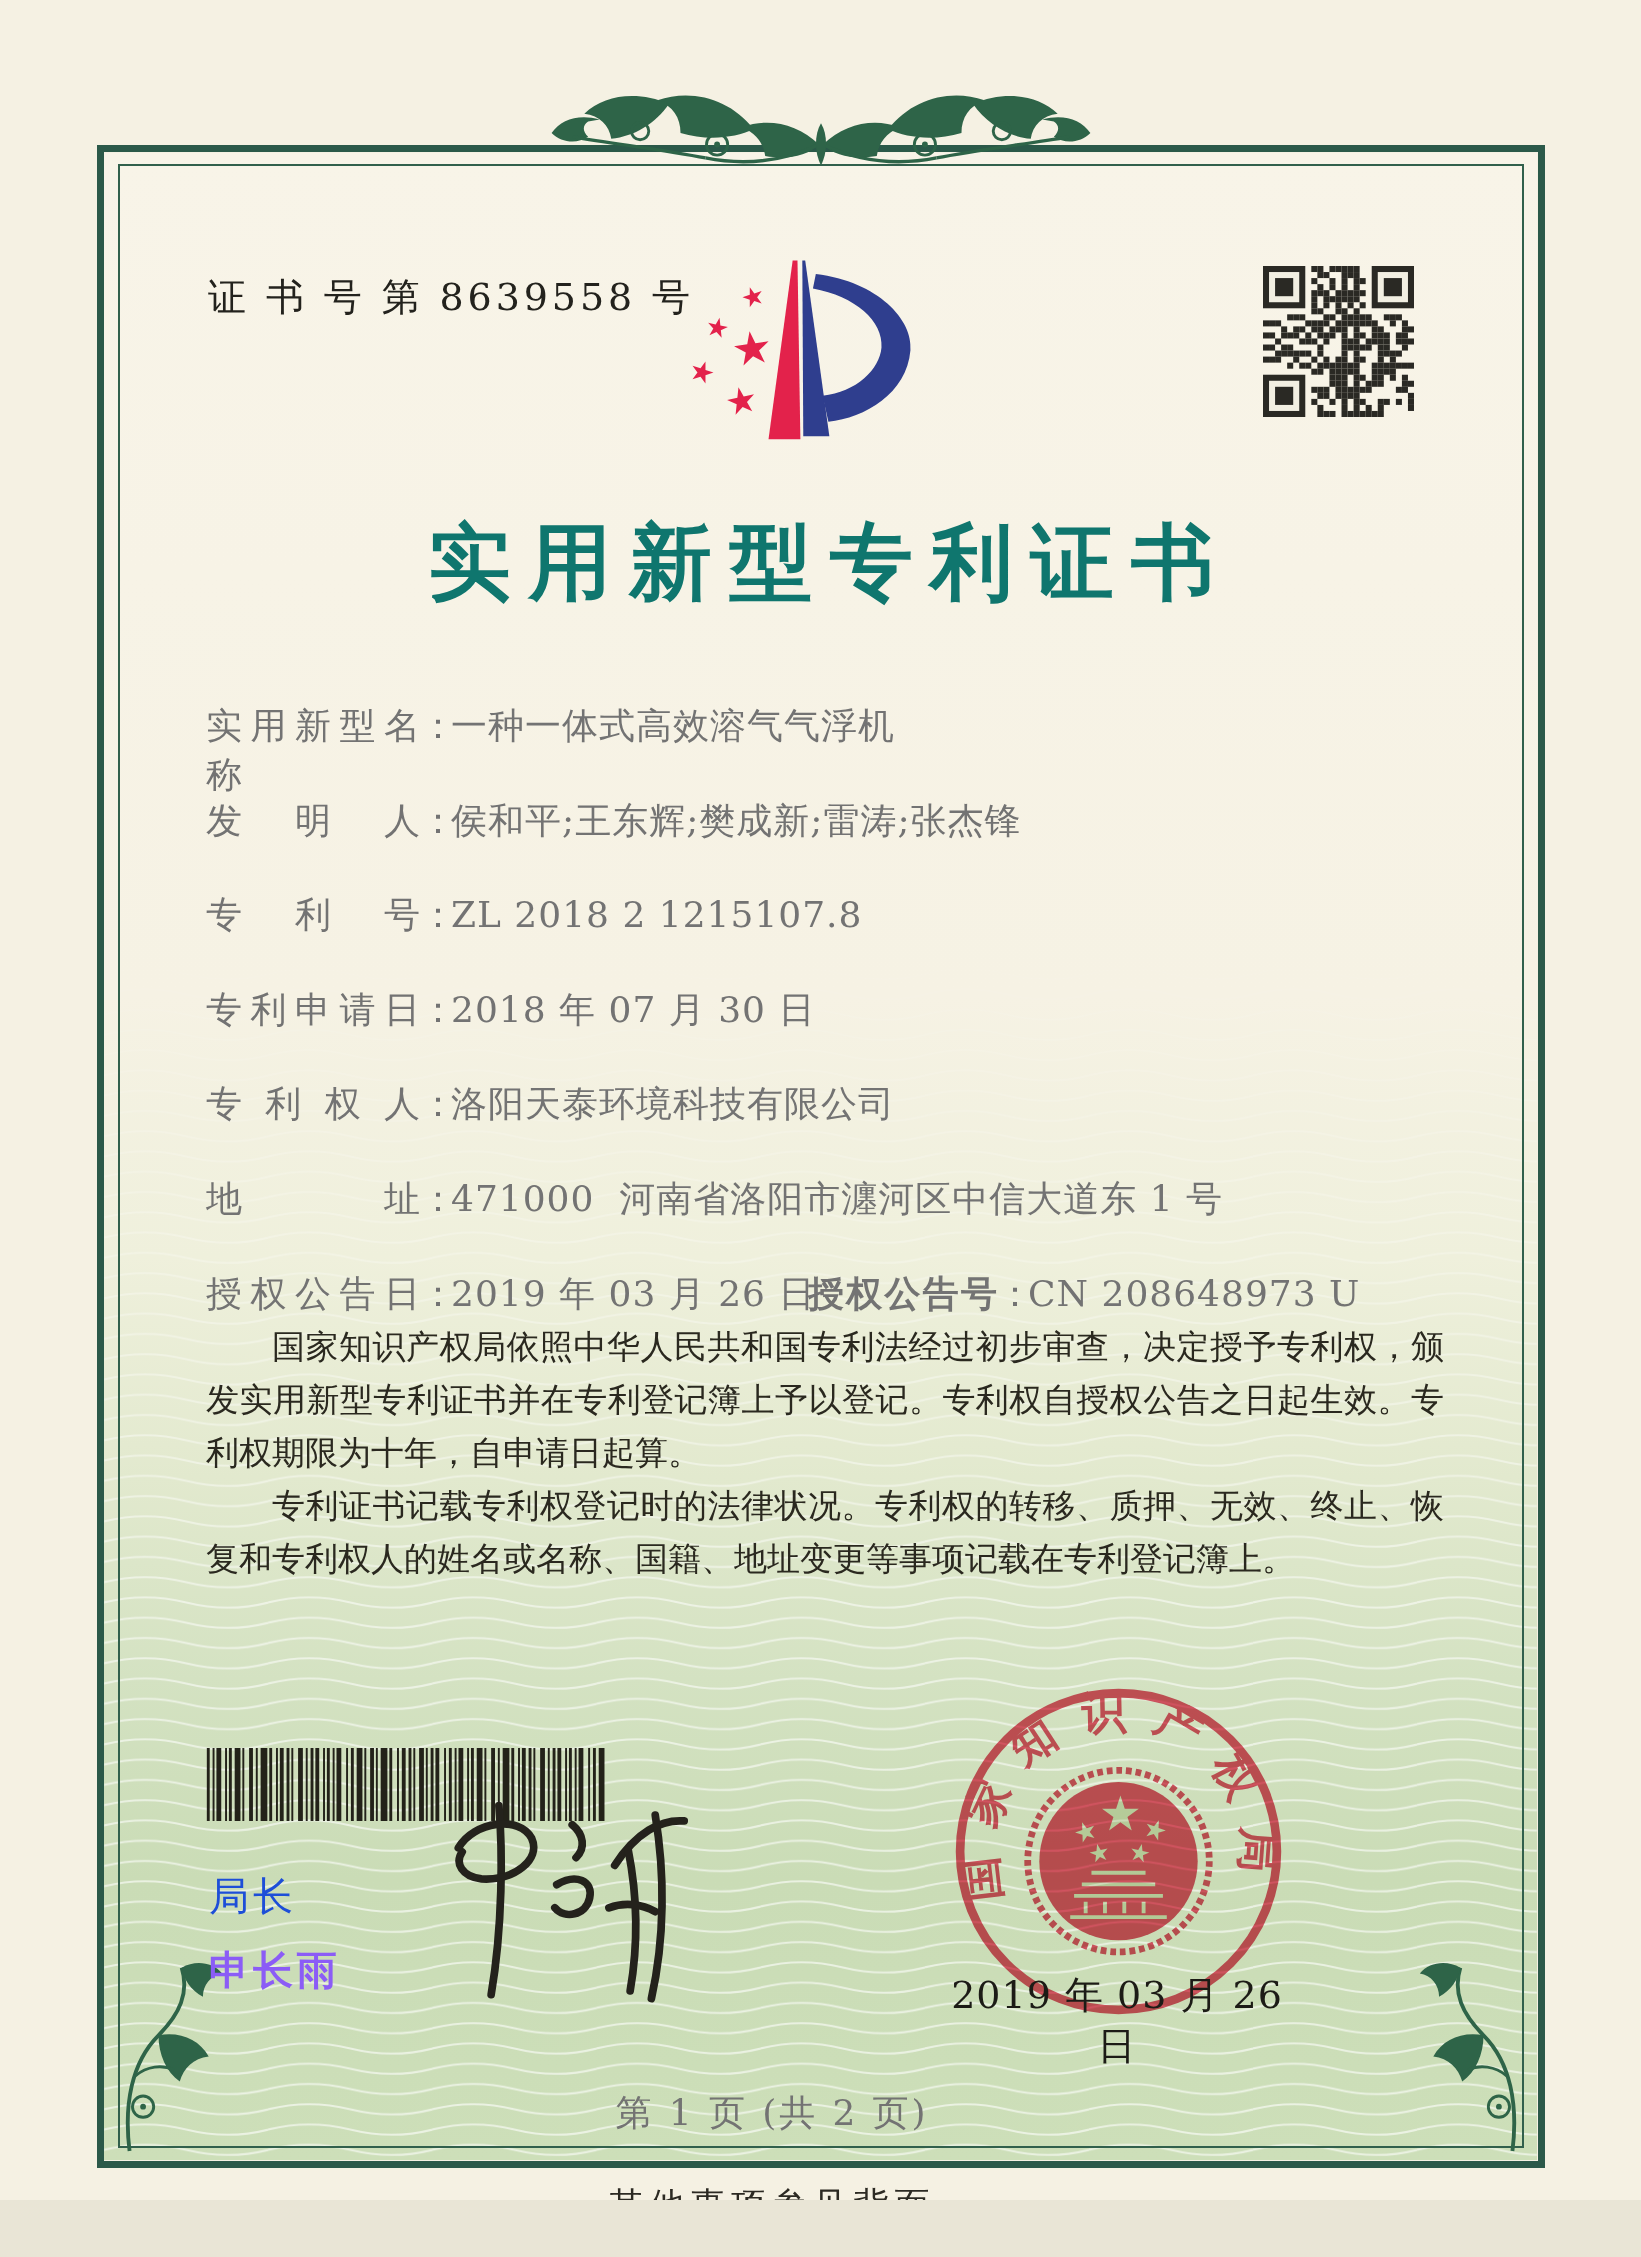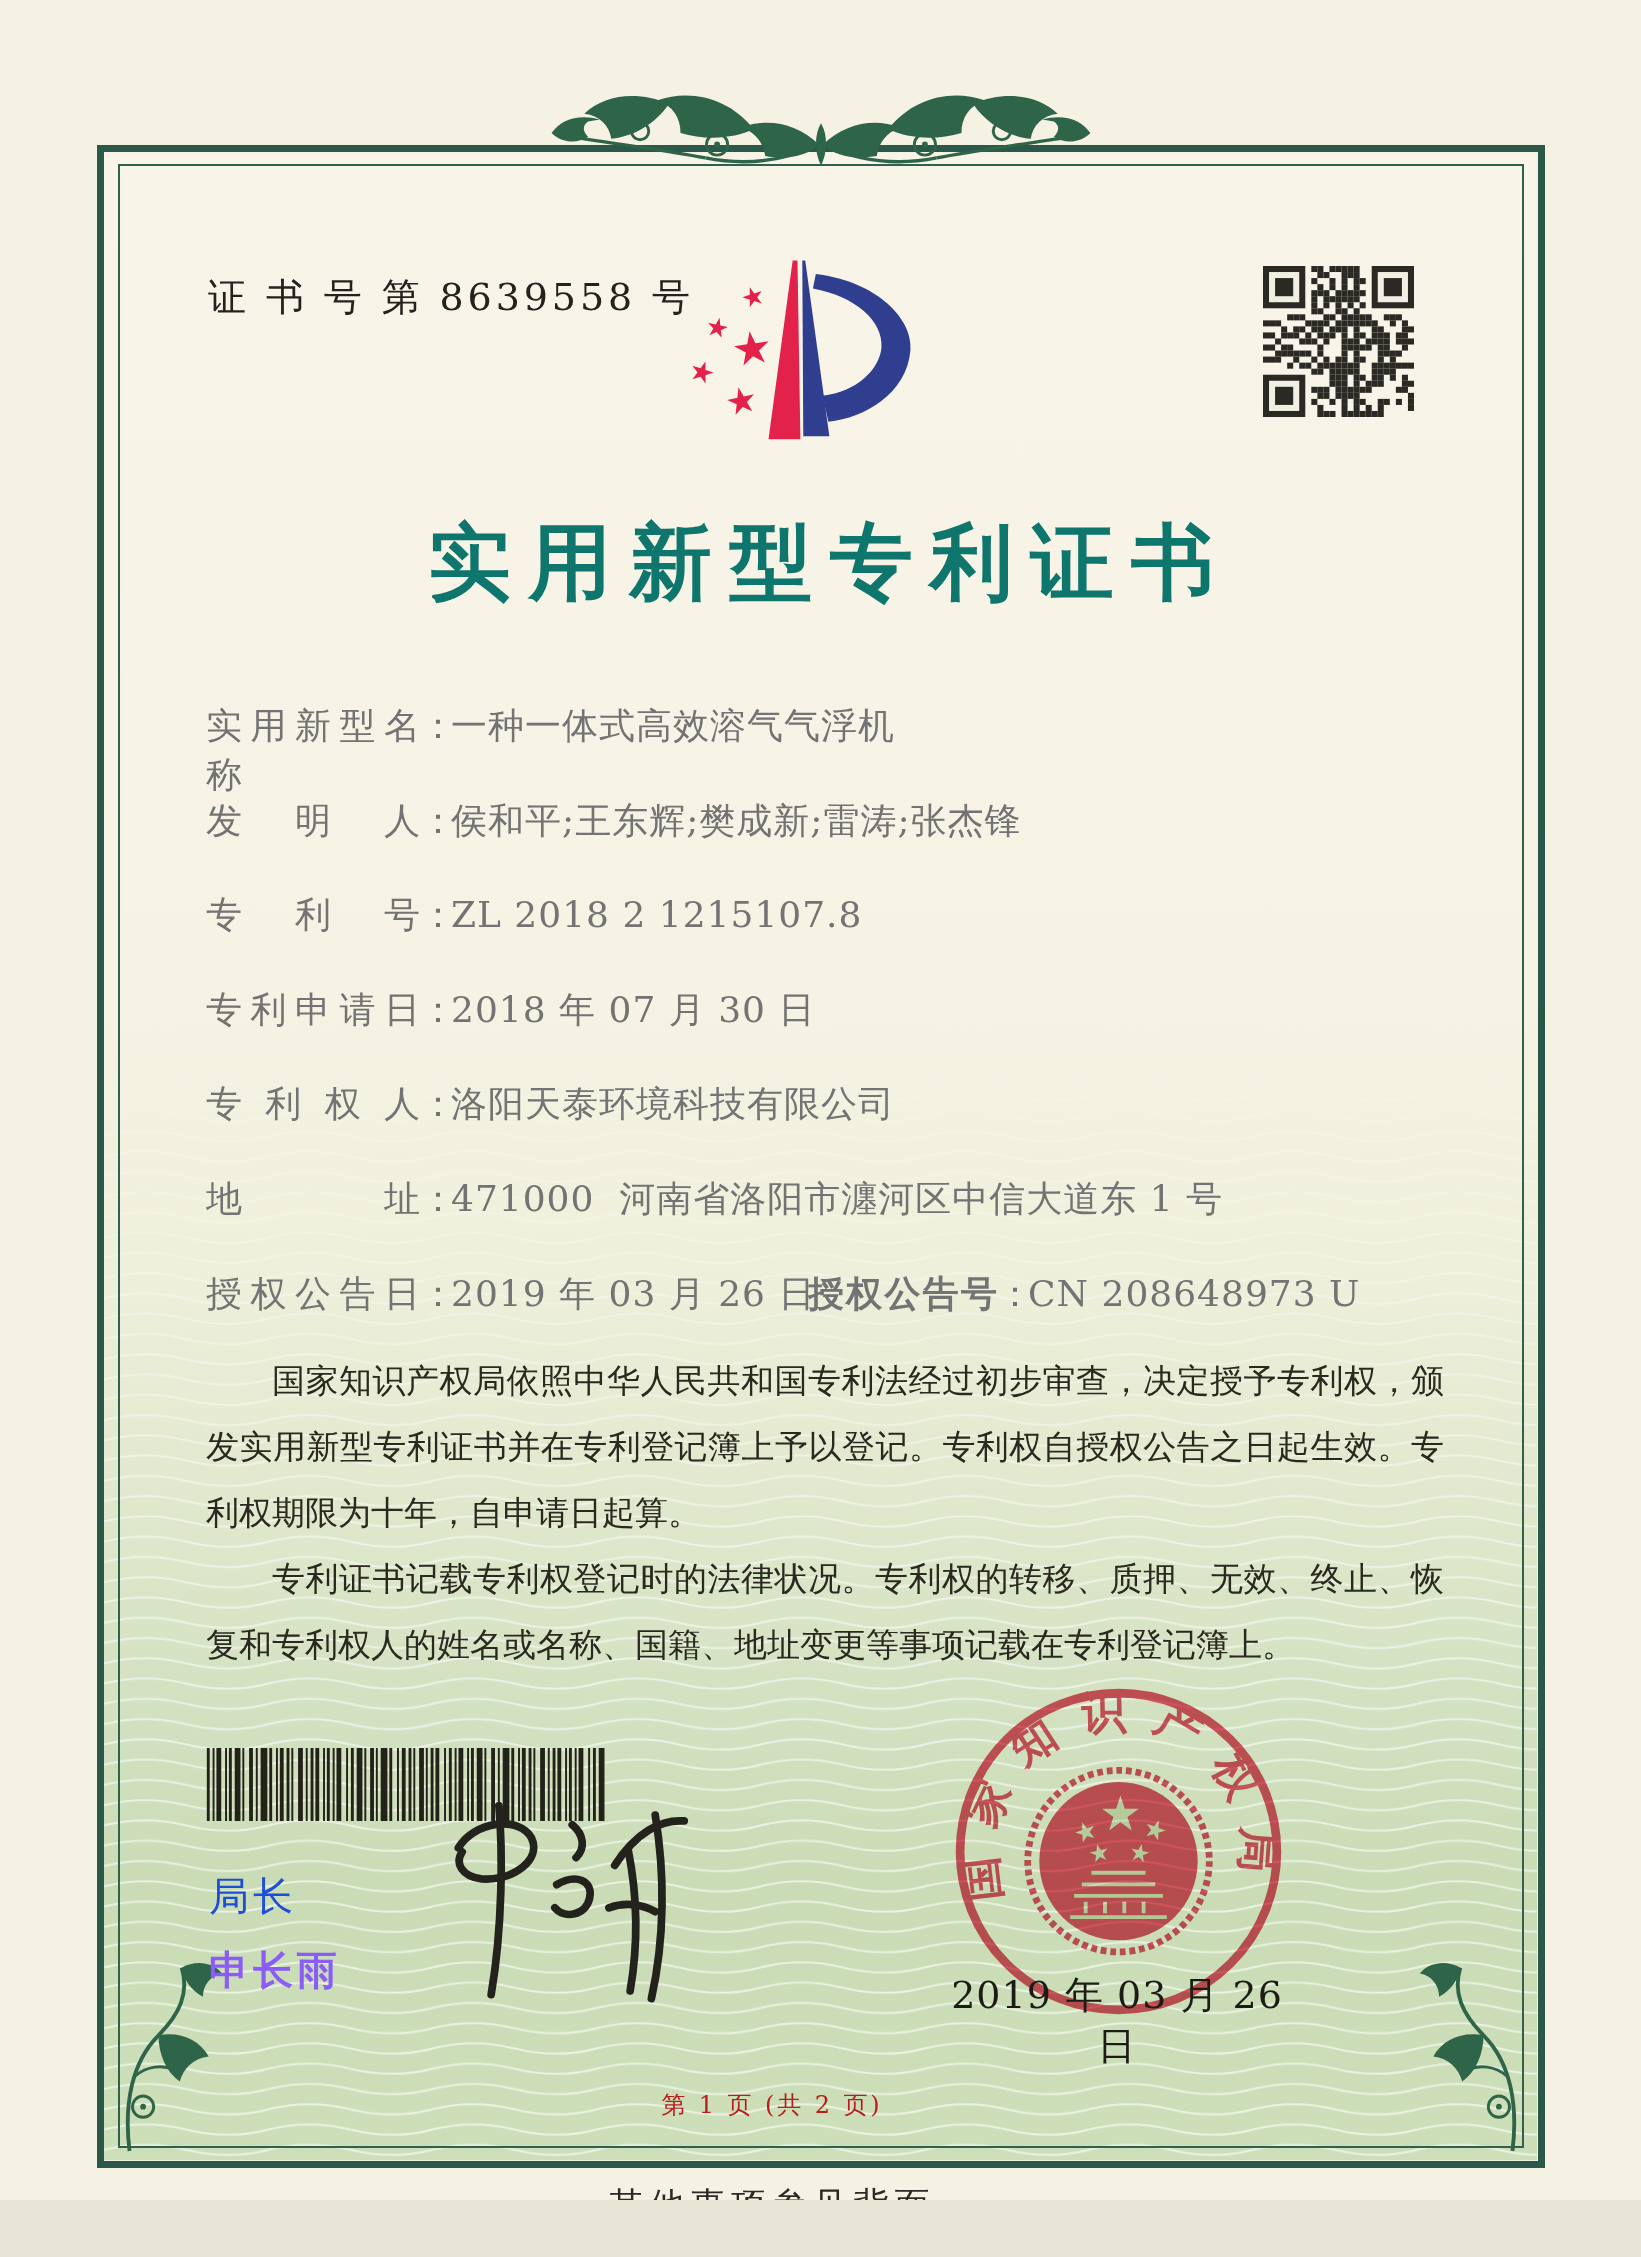--- a/index.html
+++ b/index.html
@@ -36,29 +36,29 @@
     left:97px;top:508px;width:1448px;text-align:center;
     font-size:83px;font-weight:700;letter-spacing:17.4px;text-indent:17.4px;color:#0f766e;
   }
   .frow{position:absolute;left:206px;width:1255px;font-size:36px;color:#737373;z-index:4;}
   .flabel{display:inline-block;width:214px;text-align:justify;text-align-last:justify;vertical-align:top;}
   .flabel.w5{width:189px;font-weight:bold;}
   .fcolon{display:inline-block;width:31px;}
   .fvalue{white-space:pre-wrap;letter-spacing:1px;}
   .fgroup2{position:absolute;left:602px;top:0;}
   .body-text{
-    left:206px;top:1348px;width:1238px;font-size:33px;line-height:66px;
+    left:206px;top:1320px;width:1238px;font-size:33px;line-height:53px;
     text-align:justify;color:#2a281f;
   }
   .bp{text-indent:2em;}
   .signer-title{left:209px;top:1869px;font-size:40px;letter-spacing:3.9px;color:#1d4ed8;}
   .signer-name{left:209px;top:1943px;font-size:40px;letter-spacing:3.9px;color:#8b5cf6;font-weight:bold;}
   .seal-wrap{left:935px;top:1668px;width:367px;height:367px;z-index:5;mix-blend-mode:multiply;opacity:.93;}
   .seal-date{left:943px;top:1970px;width:348px;text-align:center;font-size:38px;letter-spacing:1px;color:#1c1b16;z-index:6;}
-  .page-indicator{left:48px;top:2089px;width:1448px;text-align:center;font-size:24px;letter-spacing:2.9px;color:#b91c1c;}
+  .page-indicator{left:48px;top:2089px;width:1448px;text-align:center;font-size:36px;letter-spacing:2.9px;color:#737373;}
   .back-note{left:48px;top:2182px;width:1448px;text-align:center;font-size:35px;letter-spacing:5.8px;color:#2c2a23;}
   svg{display:block;}
 </style>
 </head>
 <body>
 
 <div class="page">
 
   <div class="inner-bg">
     <svg class="waves" width="1433" height="2007" viewBox="0 0 1484 2079">

